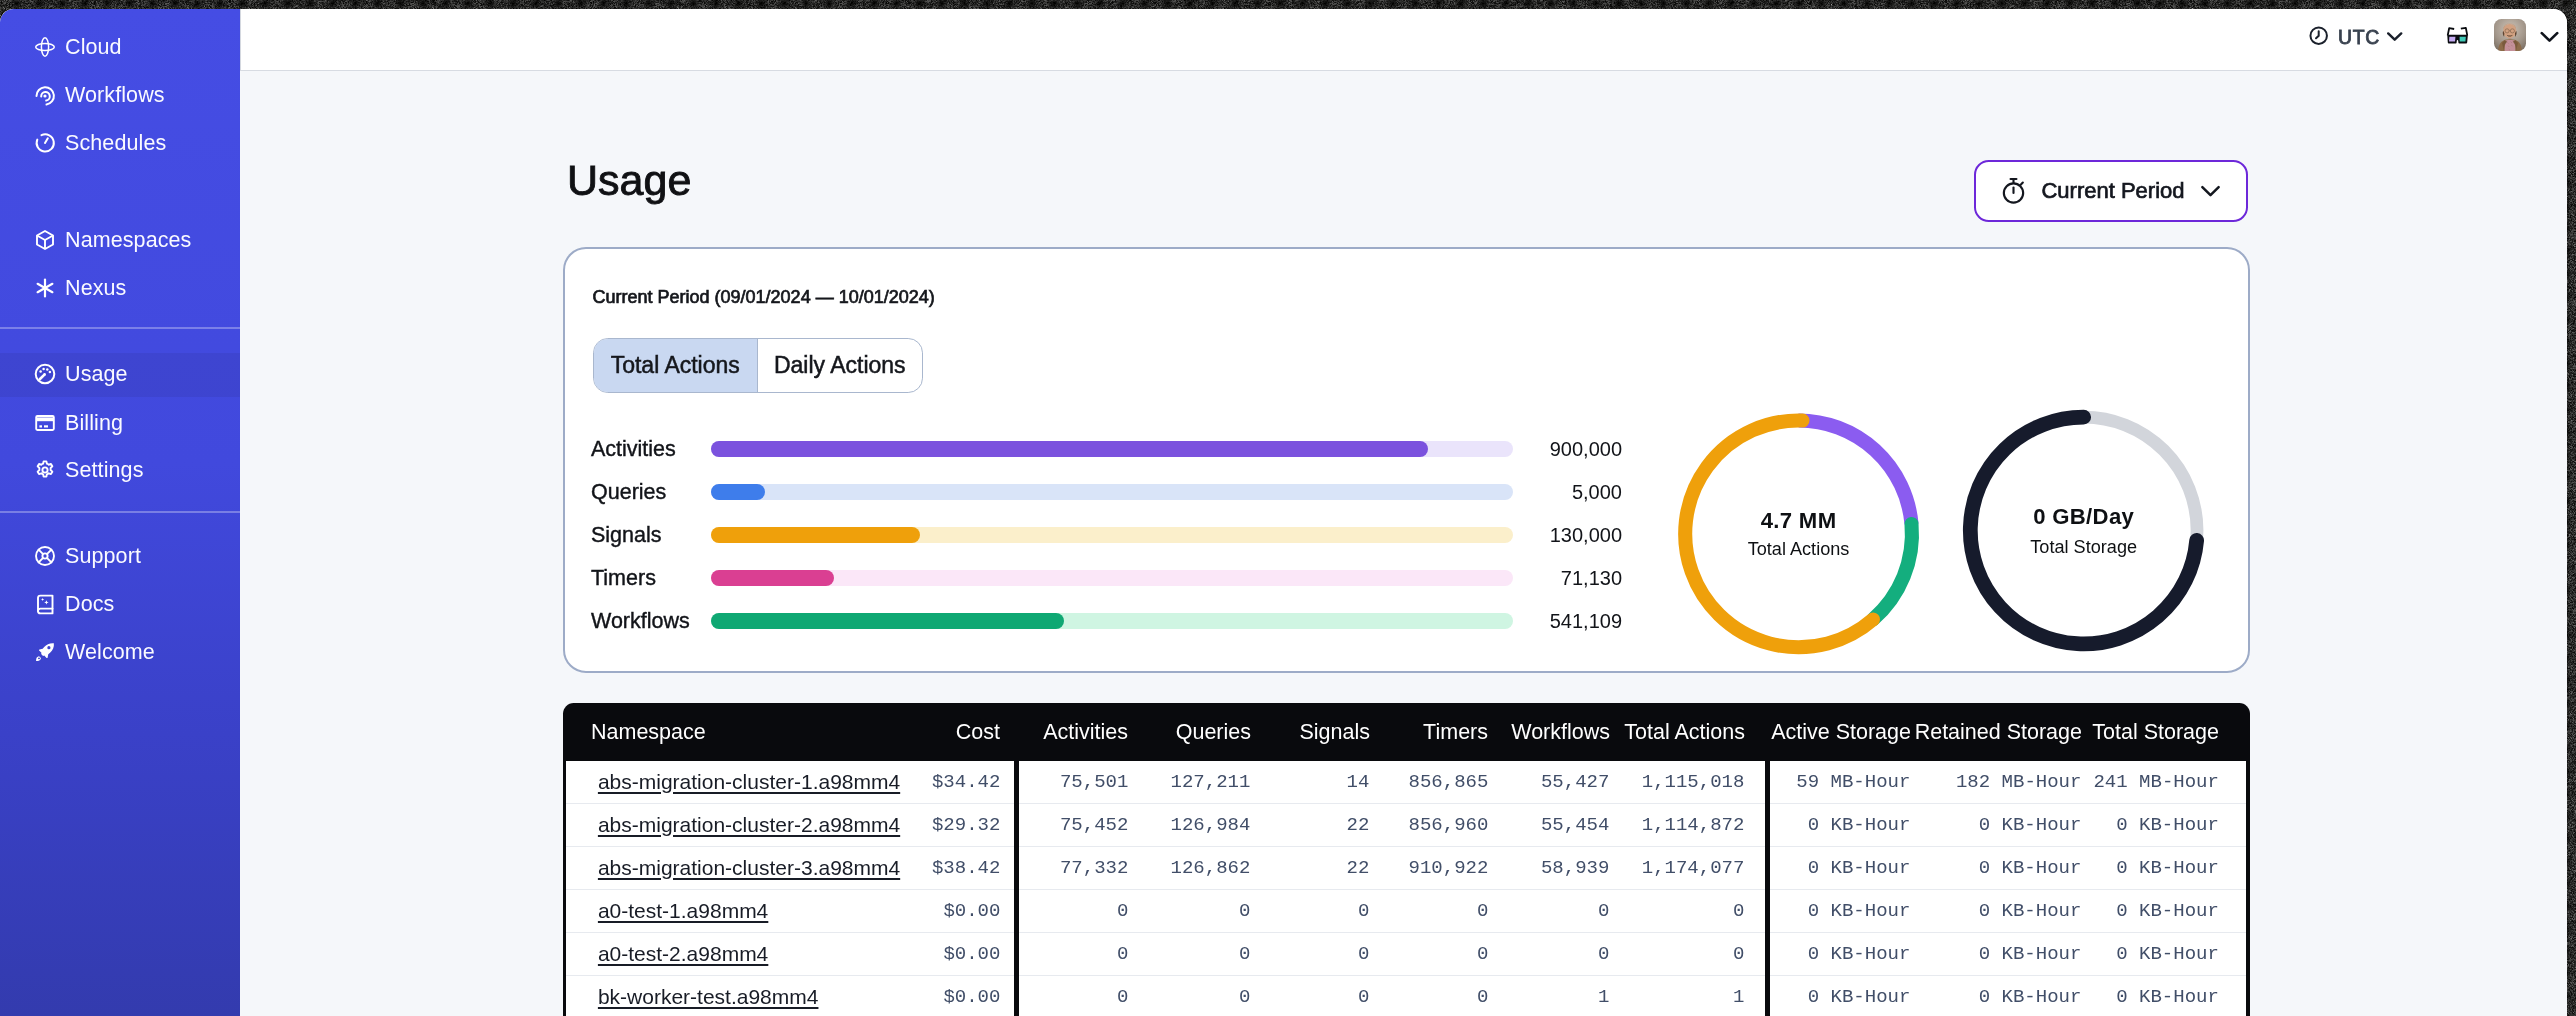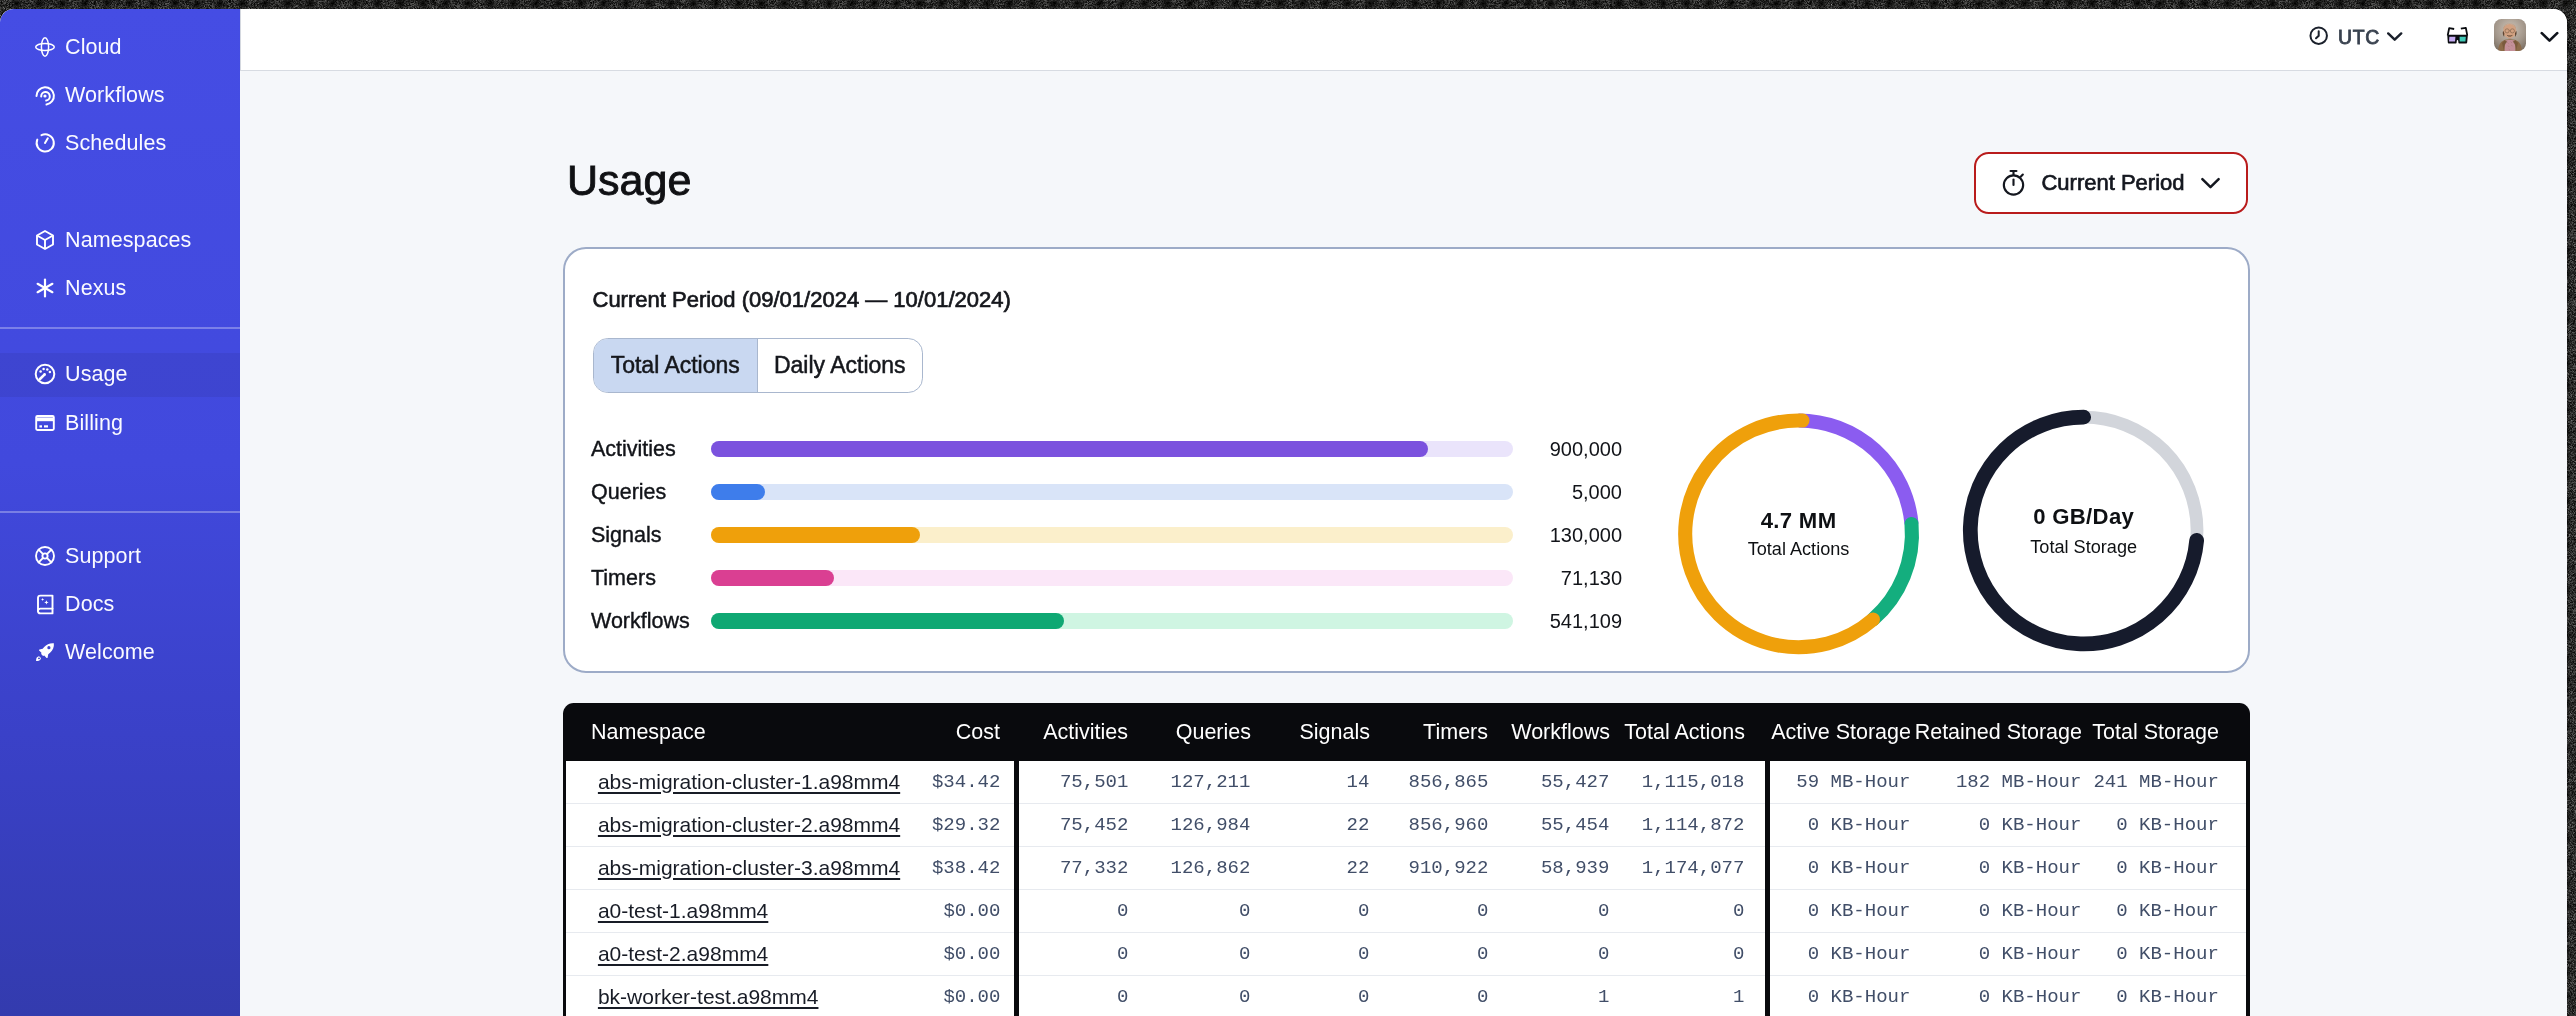--- a/index.html
+++ b/index.html
@@ -17,27 +17,27 @@
   .nav-item .lb { position:absolute; left:65px; top:50%; transform:translateY(-50%); font-size:21.5px; letter-spacing:0.1px; }
   .nav-sel { position:absolute; left:0; width:240px; background:rgba(25,32,85,0.10); }
   .nav-div { position:absolute; left:0; width:240px; height:1.3px; background:rgba(255,255,255,0.30); }
   
   .topbar { position:absolute; left:240px; top:0; width:2327px; height:62px; background:#fff;
     border-bottom:1.3px solid #D7DBE2; border-left:1.3px solid #D4D8DF; border-radius:0 13.4px 0 0; }
   
   .content { position:absolute; left:0; top:-9.4px; right:0; bottom:0; }
   .h1 { position:absolute; left:567px; top:156px; font-size:43px; font-weight:400; color:#101114;
     -webkit-text-stroke:0.9px #101114; letter-spacing:0px; }
-  .period-btn { position:absolute; left:1974px; top:152px; width:274px; height:62px; background:#fff;
-    border:2px solid #b91c1c; border-radius:14.8px; display:flex; align-items:center; justify-content:center; gap:14.8px; }
+  .period-btn { position:absolute; left:1974px; top:160px; width:274px; height:62px; background:#fff;
+    border:2px solid #6d28d9; border-radius:14.8px; display:flex; align-items:center; justify-content:center; gap:14.8px; }
   .period-btn .t { font-size:22px; color:#14171F; -webkit-text-stroke:0.7px #14171F; }
   
   .card { position:absolute; left:563px; top:247px; width:1687px; height:426px; background:#fff;
     border:2px solid #9DABC7; border-radius:23px; }
-  .card-h { position:absolute; left:27.5px; top:38px; font-size:22px; color:#15171C; -webkit-text-stroke:0.7px #15171C; }
+  .card-h { position:absolute; left:27.5px; top:38px; font-size:18px; color:#15171C; -webkit-text-stroke:0.7px #15171C; }
   .tabs { position:absolute; left:27.5px; top:89px; width:330px; height:55px; border:1.3px solid #A9B7CE;
     border-radius:14.8px; background:#fff; overflow:hidden; display:flex; }
   .tab { flex:1; display:flex; align-items:center; justify-content:center; font-size:23px; color:#15171C;
     -webkit-text-stroke:0.5px #15171C; }
   .tab.sel { background:#C9D8F1; border-right:1.3px solid #A9B7CE; }
   
   .brow { position:absolute; left:0; width:1687px; height:16px; }
   .brow .lab { position:absolute; left:26px; top:50%; transform:translateY(-50%); font-size:21.5px; color:#121419; -webkit-text-stroke:0.4px #121419;}
   .brow .track { position:absolute; left:146px; width:802px; height:16px; border-radius:8px; top:0; }
   .brow .fill { position:absolute; left:146px; height:16px; border-radius:8px; top:0; }
@@ -123,20 +123,27 @@
     </div>
     <div class="nav-item" style="top:390px;padding-left:28px;">
       <svg class="ic" viewBox="0 0 24 24" fill="none" stroke="#fff" stroke-width="1.9">
         <rect x="3.2" y="5" width="17.6" height="14" rx="1.2"></rect>
         <rect x="3.2" y="6.4" width="17.6" height="3.8" fill="#fff" stroke="none"></rect>
         <path d="M6.4 15.4 H9" stroke-width="2.2"></path>
           <path d="M11 15.4 H15" stroke-width="2.2"></path>
         </svg>
       <span class="lb">Billing</span>
     </div>
+    <div class="nav-item" style="top:437px;">
+      <svg class="ic" viewBox="0 0 24 24" fill="none" stroke="#fff" stroke-width="1.9" stroke-linejoin="round">
+        <path d="M10.6 3.4 h2.8 l0.5 2.3 a6.6 6.6 0 0 1 1.8 1 l2.25 -0.75 l1.4 2.4 l-1.75 1.6 a6.6 6.6 0 0 1 0 2.1 l1.75 1.6 l-1.4 2.4 l-2.25 -0.75 a6.6 6.6 0 0 1 -1.8 1 l-0.5 2.3 h-2.8 l-0.5 -2.3 a6.6 6.6 0 0 1 -1.8 -1 l-2.25 0.75 l-1.4 -2.4 l1.75 -1.6 a6.6 6.6 0 0 1 0 -2.1 l-1.75 -1.6 l1.4 -2.4 l2.25 0.75 a6.6 6.6 0 0 1 1.8 -1 Z"></path>
+        <circle cx="12" cy="12" r="2.6"></circle>
+        </svg>
+      <span class="lb">Settings</span>
+    </div>
     <div class="nav-item" style="top:523px;text-decoration:underline;">
       <svg class="ic" viewBox="0 0 24 24" fill="none" stroke="#fff" stroke-width="1.9">
         <circle cx="12" cy="12" r="9"></circle>
           <circle cx="12" cy="12" r="2.6"></circle>
         <path d="M5.6 5.6 L10.1 10.1 M18.4 5.6 L13.9 10.1 M18.4 18.4 L13.9 13.9 M5.6 18.4 L10.1 13.9"></path>
         <circle cx="5.6" cy="5.6" r="0.9" fill="#fff" stroke="none"></circle>
           <circle cx="18.4" cy="5.6" r="0.9" fill="#fff" stroke="none"></circle>
         <circle cx="18.4" cy="18.4" r="0.9" fill="#fff" stroke="none"></circle>
           <circle cx="5.6" cy="18.4" r="0.9" fill="#fff" stroke="none"></circle>
         </svg>

